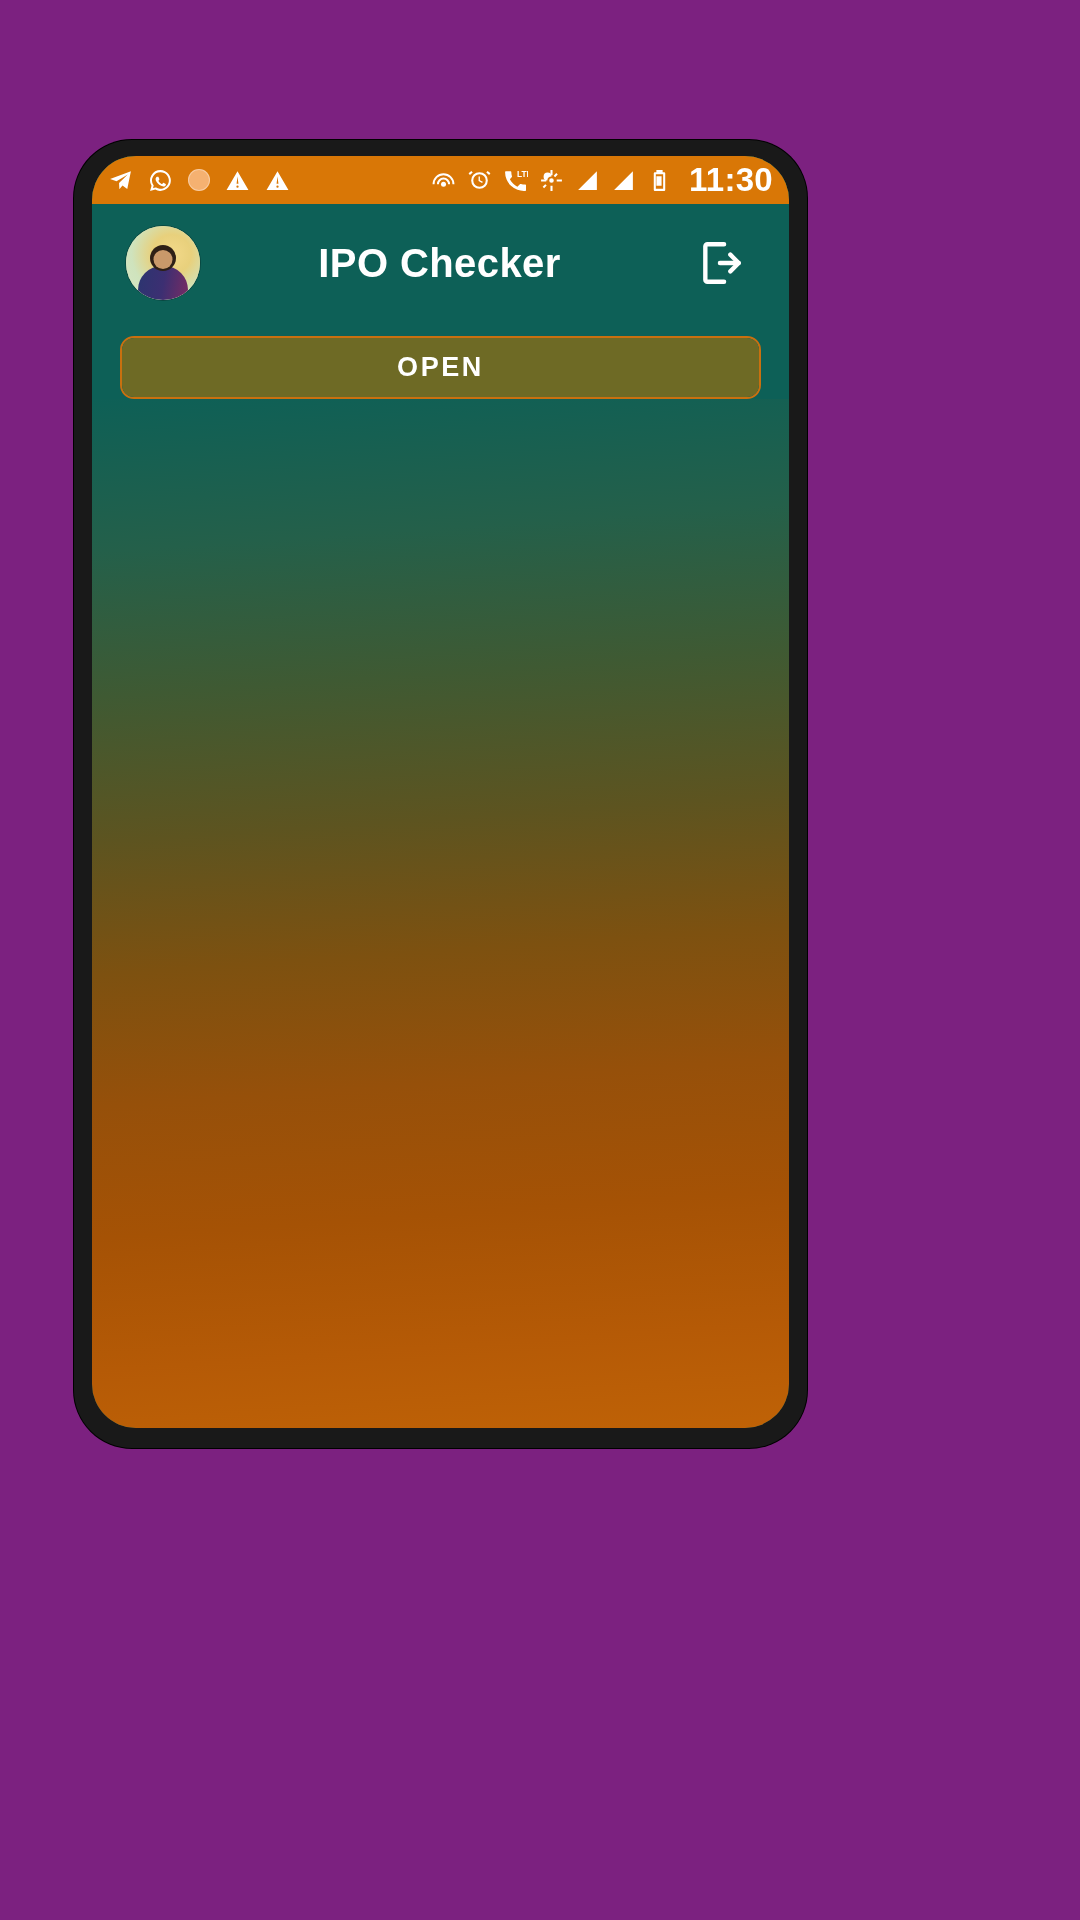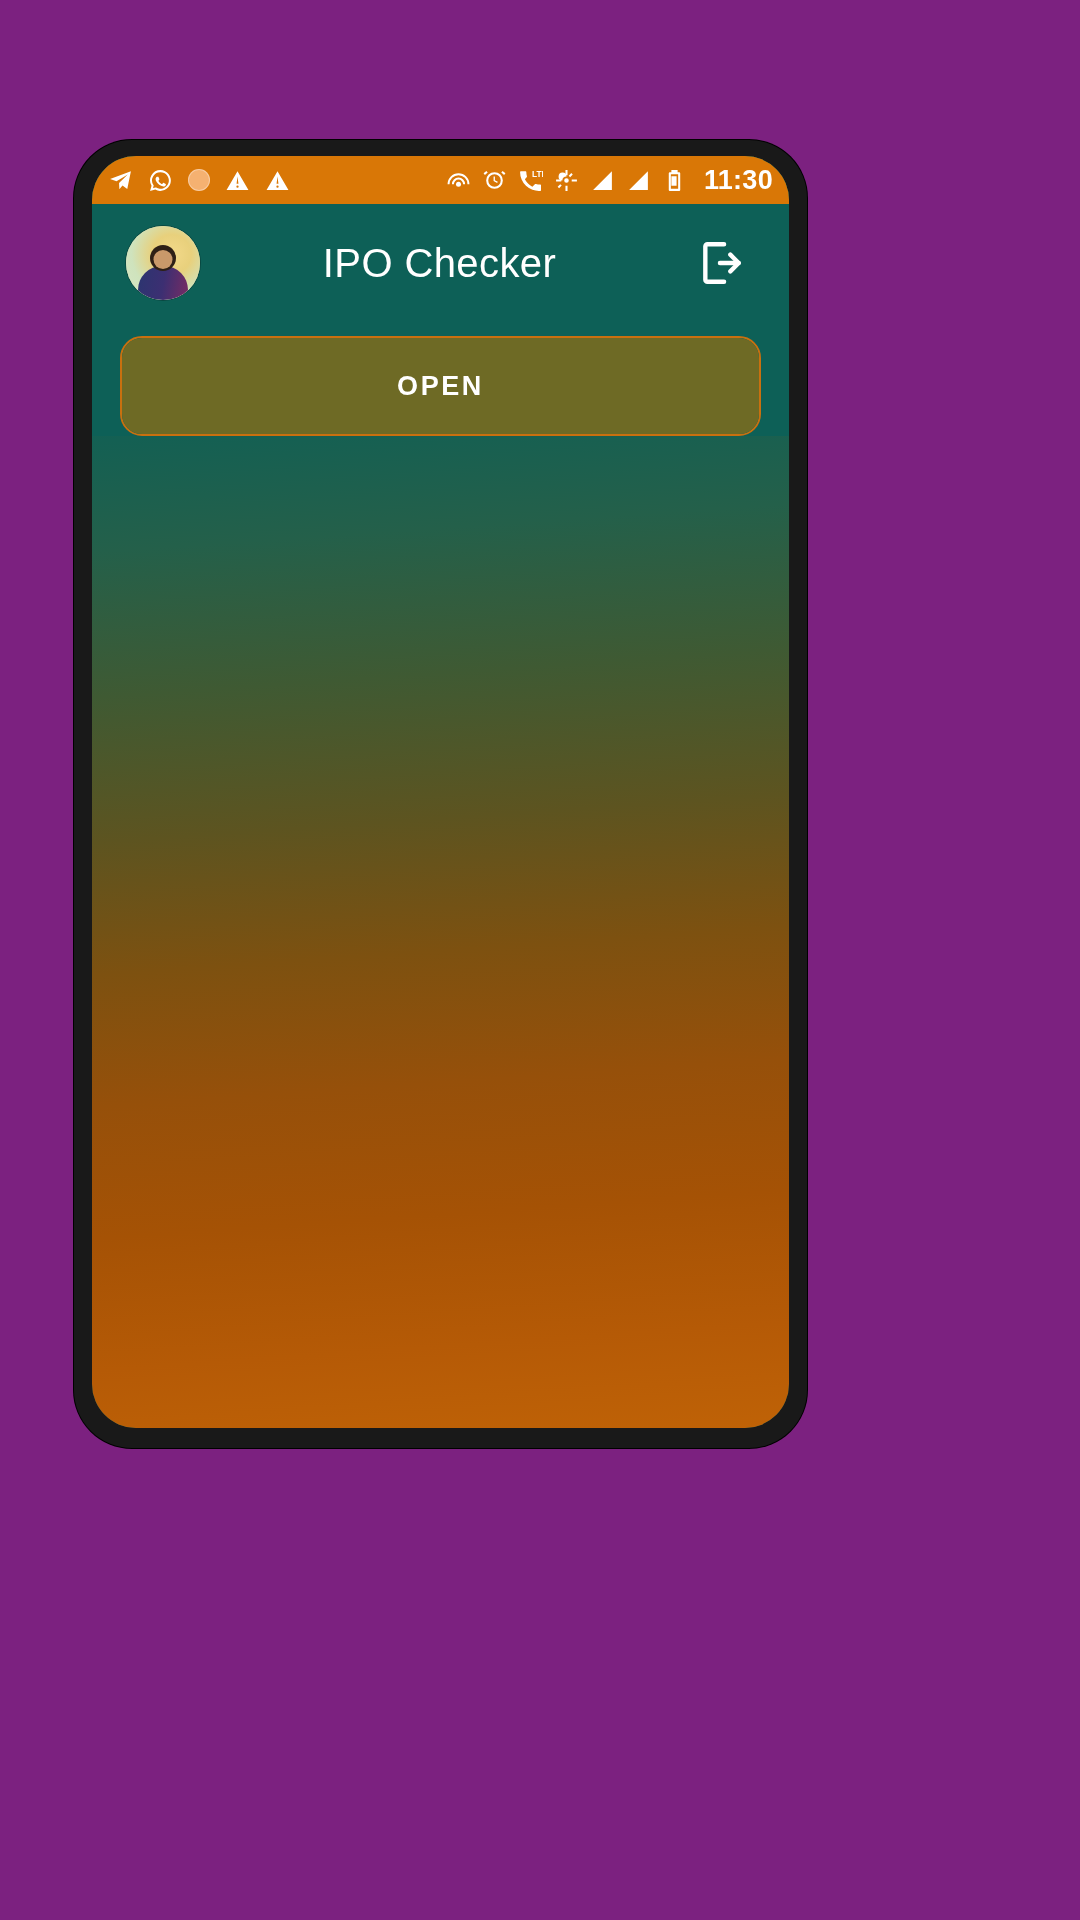--- a/index.html
+++ b/index.html
@@ -46,21 +46,21 @@
   .sb-left { display:flex; align-items:center; gap:15px; flex:0 0 auto; }
   .sb-spacer { flex:1 1 auto; }
   .sb-right { display:flex; align-items:center; gap:11px; flex:0 0 auto; }
   .sb-ico {
     width:25px; height:25px;
     display:inline-flex; align-items:center; justify-content:center;
     color:#ffffff;
   }
   .sb-ico svg { display:block; width:100%; height:100%; fill:#fff; }
   .sb-time {
-    color:#fff; font-size:27px; font-weight:700;
+    color:#fff; font-size:33px; font-weight:700;
     letter-spacing:0.3px; margin-left:6px;
     white-space:nowrap;
   }
   .sb-dot {
     width:22px; height:22px; border-radius:50%;
     background:#f5b171;
     box-shadow:inset 0 0 0 1px rgba(255,255,255,.35);
   }
 
   
@@ -102,44 +102,44 @@
     transform:translateX(-50%);
     width:50px; height:38px;
     border-radius:24px 24px 10px 10px;
     background:linear-gradient(100deg,#2b3570 0%,#3c2f72 50%,#7a2b63 100%);
   }
   .appbar-title {
     flex:1 1 auto;
     text-align:center;
     color:#ffffff;
     font-size:40px;
-    font-weight:400;
+    font-weight:700;
     letter-spacing:0.4px;
     margin-left:-10px;
   }
   .logout-btn {
     width:66px; height:66px;
     flex:0 0 auto;
     display:flex; align-items:center; justify-content:center;
   }
   .logout-btn svg { width:50px; height:50px; }
 
   
   .tabs-wrap {
     position:relative;
     padding:14px 28px 0 28px;
     background:#0d6057;
     z-index:3;
   }
   .tabs {
     position:relative;
     display:flex;
-    height:100px;
+    height:63px;
     border:2px solid #c9700f;
-    border-radius:22px;
+    border-radius:14px;
     overflow:hidden;
     background:rgba(255,255,255,0.015);
     flex-direction:column;
   }
   .tab {
     flex:1 1 0;
     display:flex; align-items:center; justify-content:center;
     color:#e8eeec;
     font-size:27px;
     font-weight:700;

